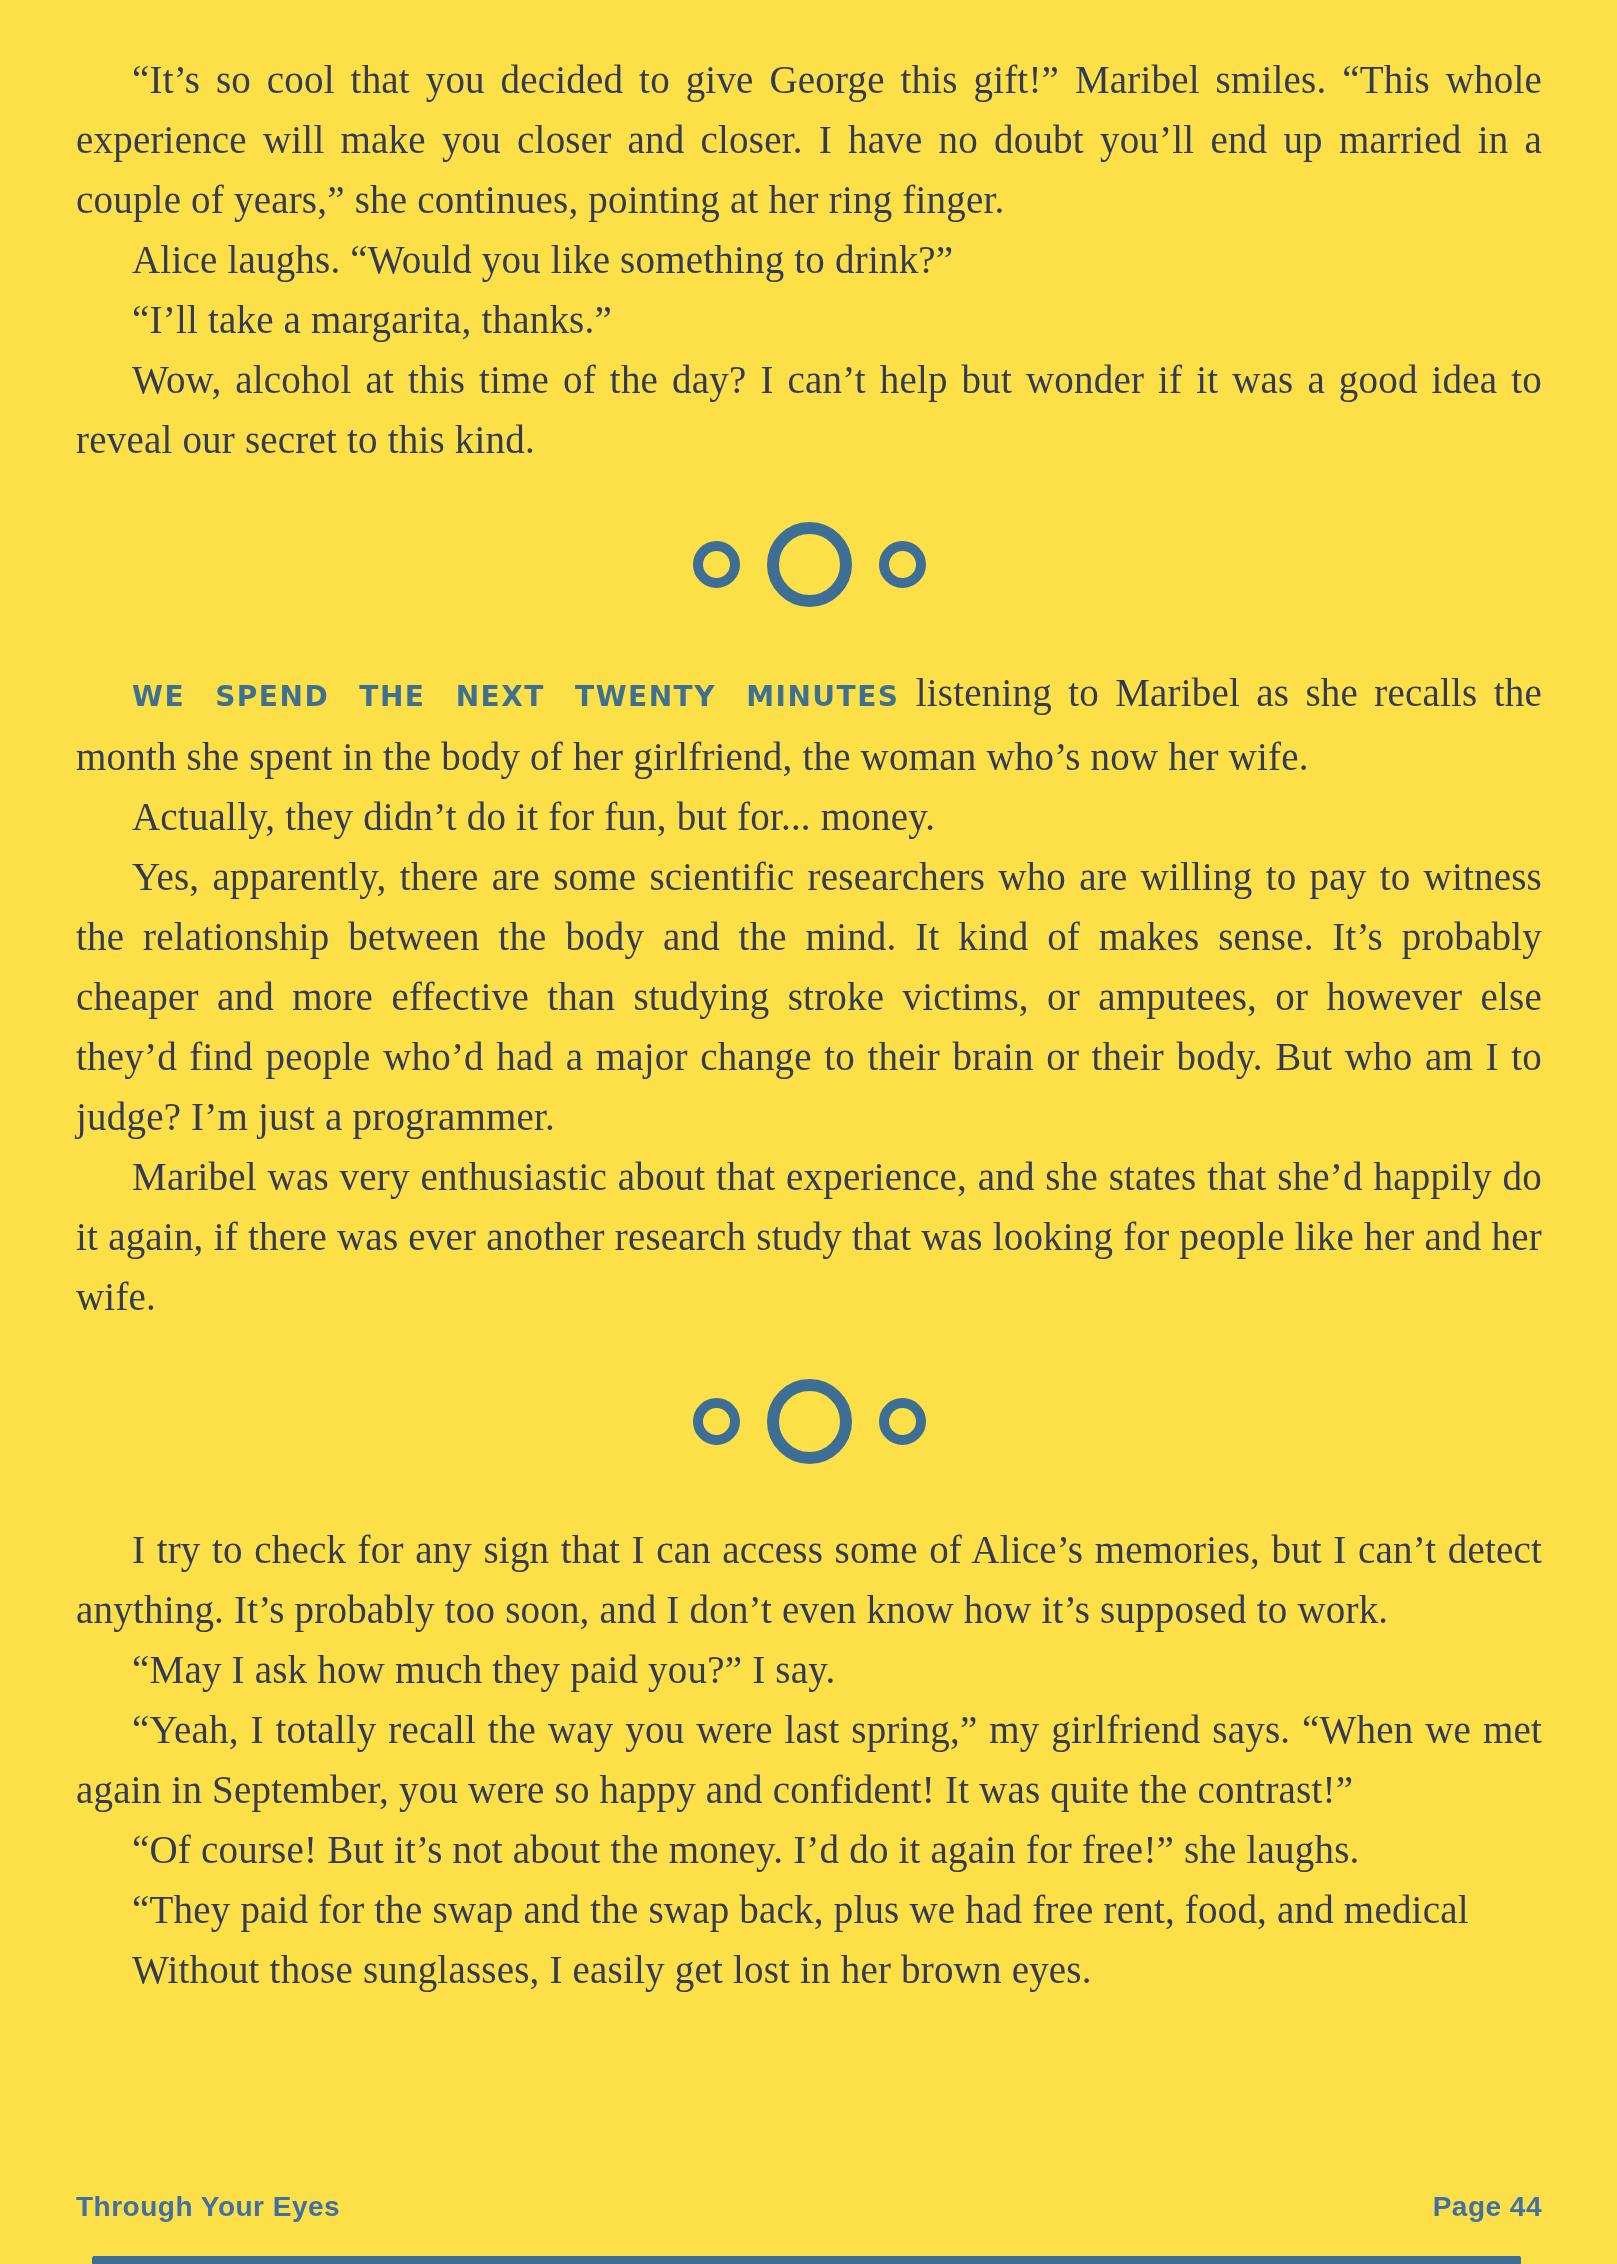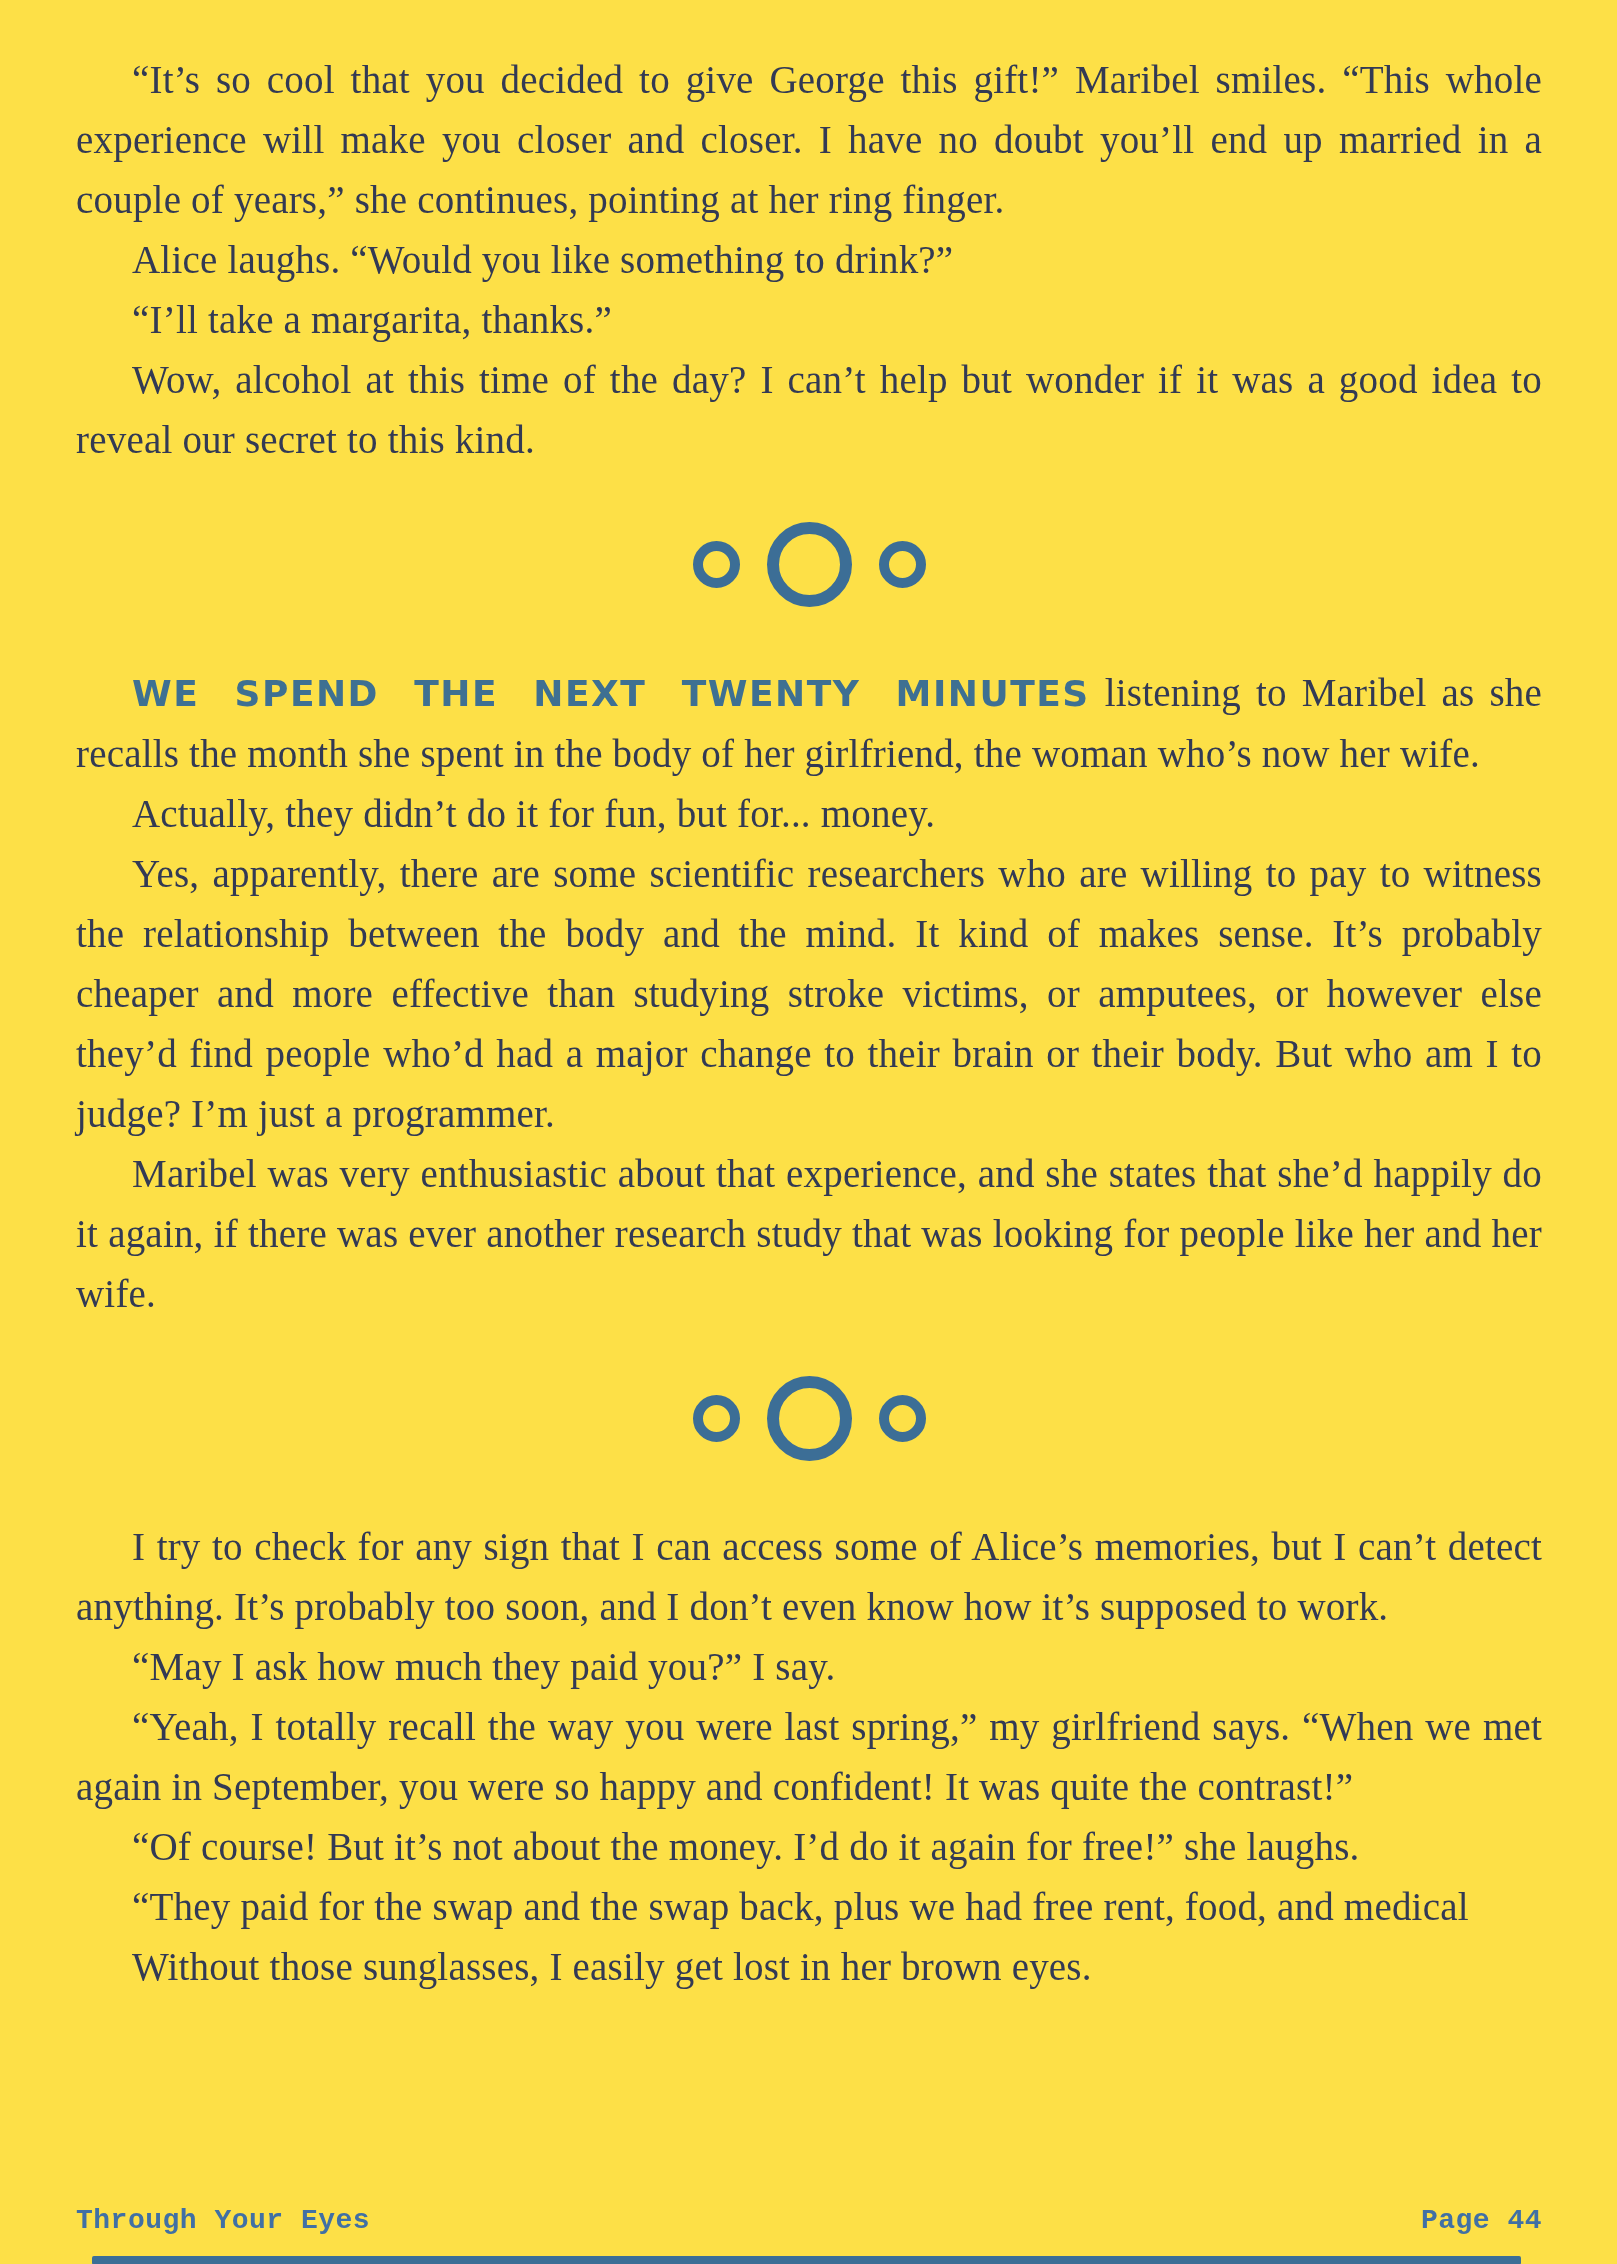--- a/index.html
+++ b/index.html
@@ -24,21 +24,21 @@
     margin: 0;
     font-size: 39px;
     line-height: 60px;
     text-align: justify;
     text-indent: 56px;
     letter-spacing: 0.2px;
   }
   .lead {
     font-family: "DejaVu Sans", sans-serif;
     font-weight: 700;
-    font-size: 36px;
+    font-size: 28px;
     color: #3e7092;
     letter-spacing: 1.5px;
     word-spacing: 0.45em;
   }
   .separator {
     display: flex;
     align-items: center;
     justify-content: center;
     gap: 27px;
     margin: 52px 0 56px 0;
@@ -50,22 +50,22 @@
     border: 10.7px solid #3c6e96;
     background: transparent;
   }
   .circle.small { width: 47px; height: 47px; }
   .circle.large { width: 85px; height: 85px; border-width: 12.6px; }
   .footer {
     flex: 0 0 auto;
     display: flex;
     justify-content: space-between;
     align-items: flex-end;
-    padding: 0 76px 29px 76px;
-    font-family: Liberation Mono, monospace;
+    padding: 0 76px 42px 76px;
+    font-family: Liberation Sans, sans-serif;
     font-weight: 700;
     font-size: 28px;
     letter-spacing: 0.5px;
     color: #4170a4;
   }
   .progress-bar {
     position: absolute;
     left: 92px;
     right: 97px;
     bottom: 0;

